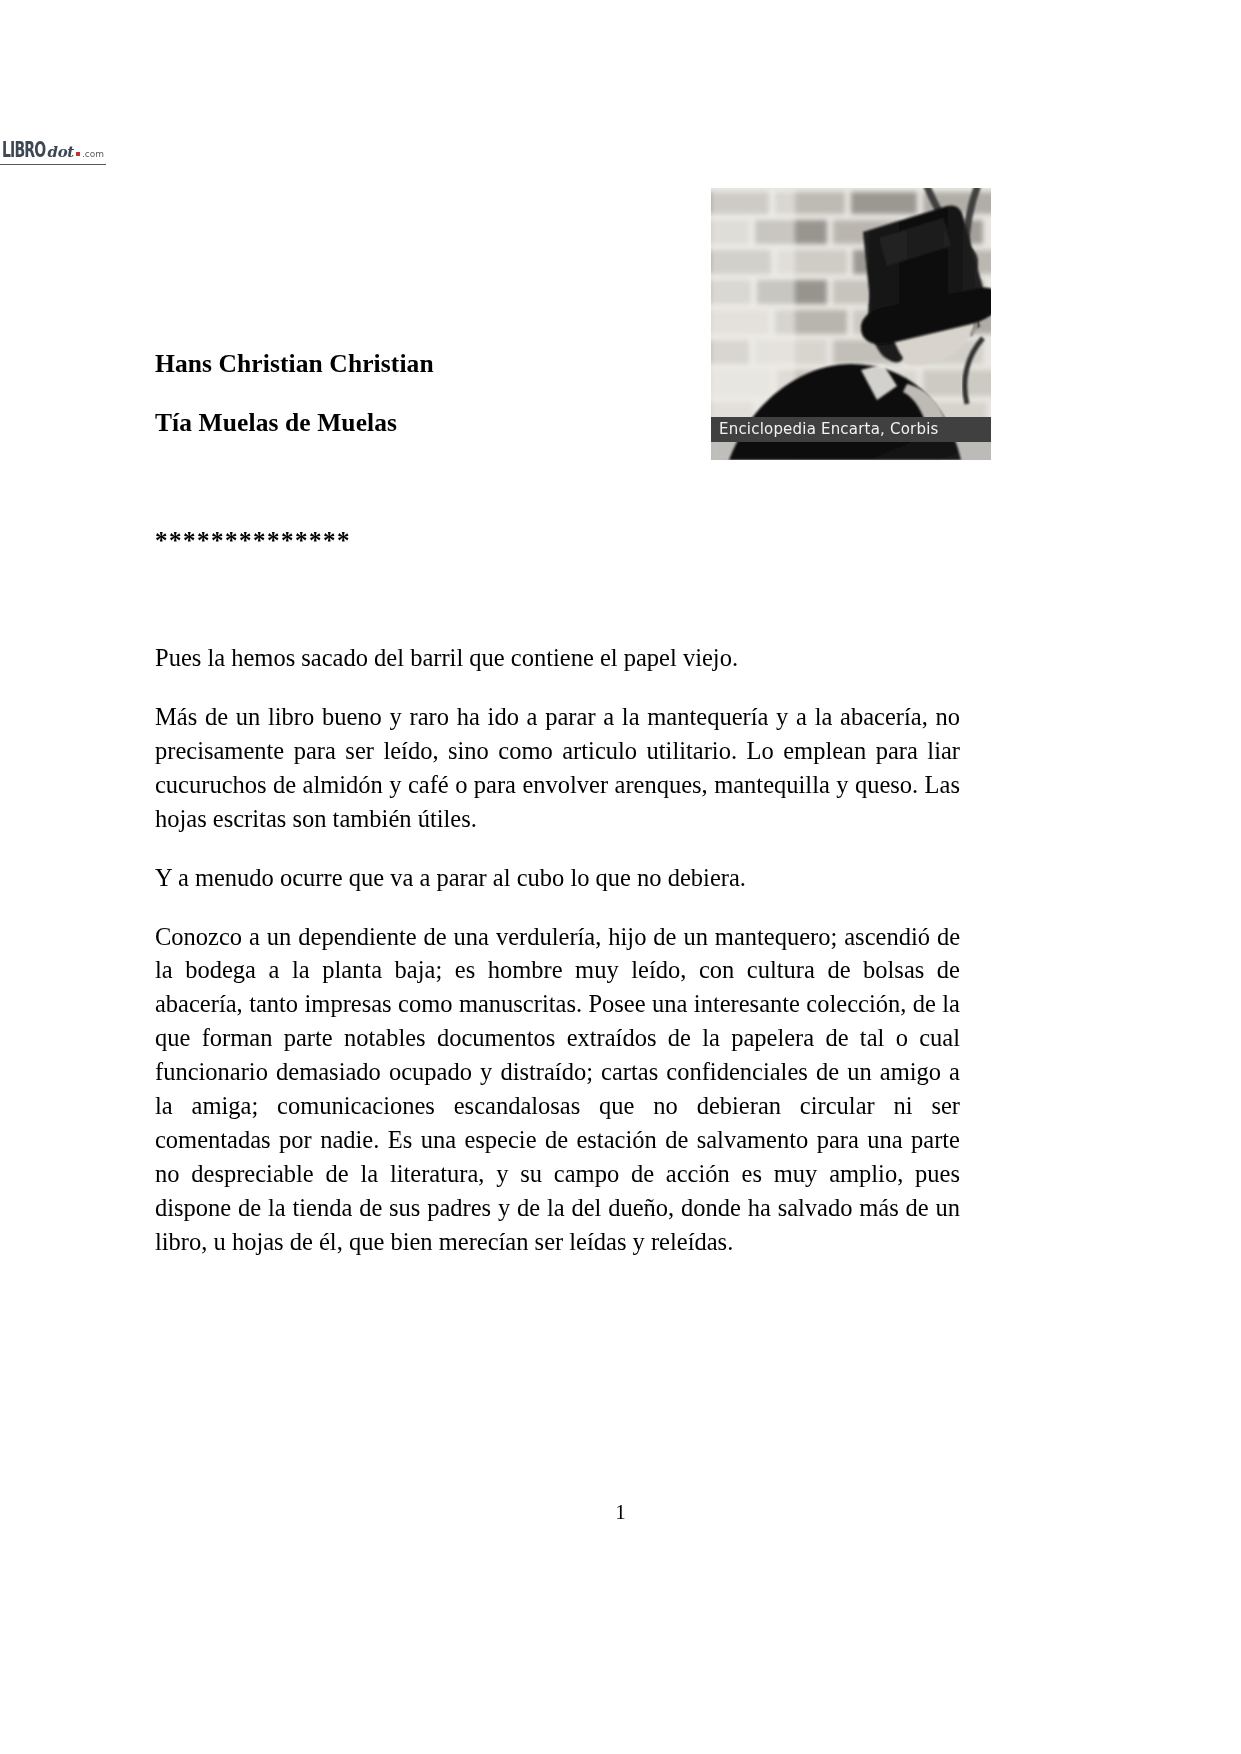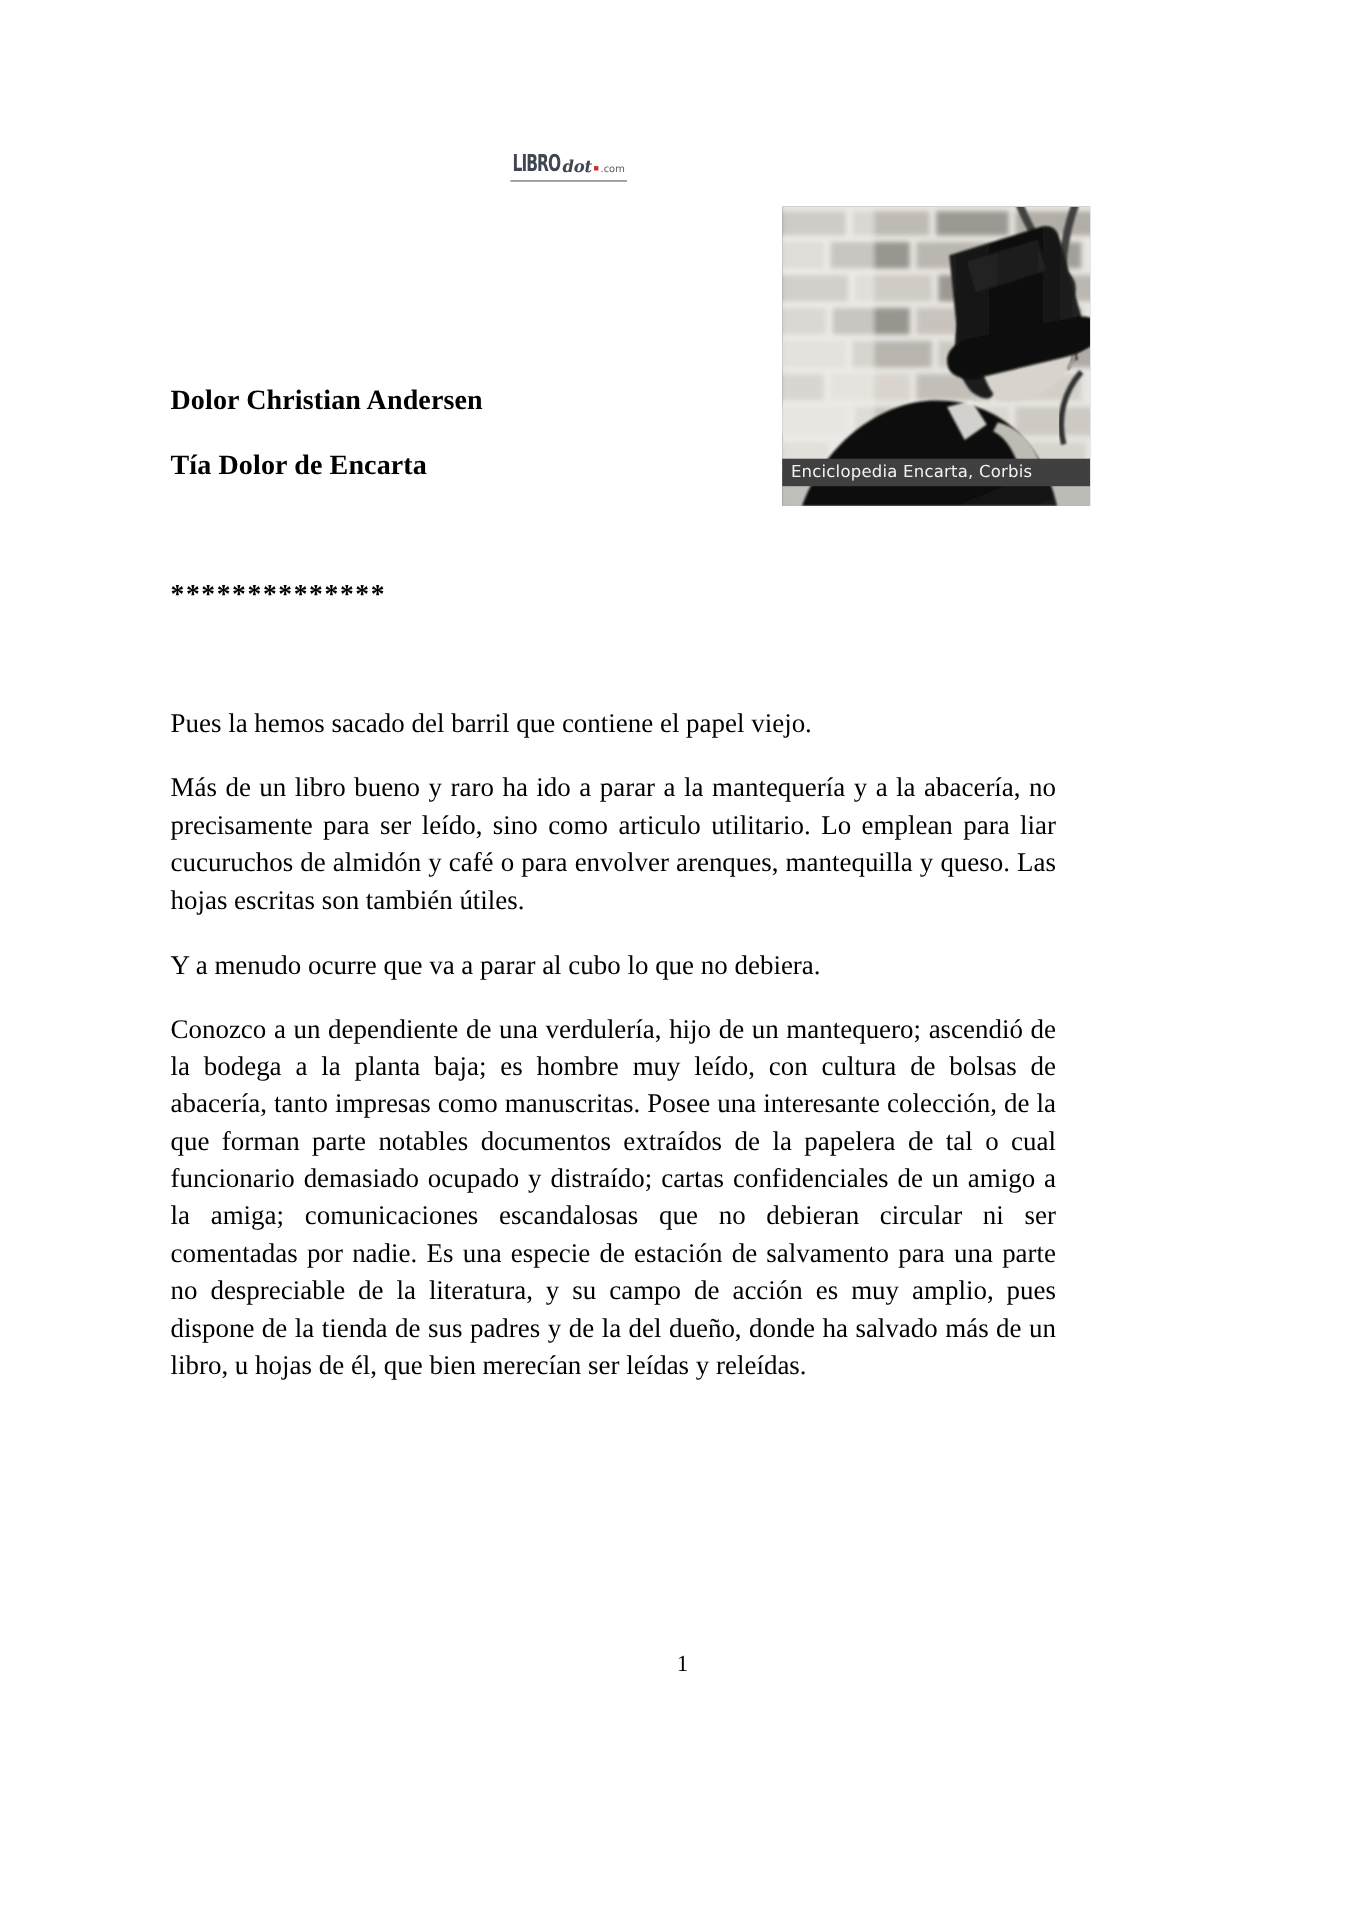--- a/index.html
+++ b/index.html
@@ -22,21 +22,21 @@
     height: 1754px;
     box-sizing: border-box;
   }
 
   
   .logo-wrap {
     position: absolute;
     top: 141px;
     left: 0;
     width: 1034px;
-    text-align: center;
+    text-align: left;
   }
   .logo {
     display: inline-block;
     position: relative;
     padding: 0 2px 4px 2px;
     border-bottom: 1.5px solid #555a63;
     line-height: 1;
     white-space: nowrap;
   }
   .logo-libro {
@@ -282,22 +282,22 @@
         <path d="M168 50 L232 30 L240 58 L176 78 Z" fill="#2e2e2e" opacity="0.55"></path>
       </g>
 
       <rect x="0" y="238" width="280" height="34" fill="#111111" opacity="0.2"></rect>
     </svg>
     <div class="photo-caption">Enciclopedia Encarta, Corbis</div>
   </div>
 
   <div class="col">
 
-    <div class="heading h-author">Dolor Christian Andersen</div>
-    <div class="heading h-title">Tía Dolor de Encarta</div>
+    <div class="heading h-author">Hans Christian Christian</div>
+    <div class="heading h-title">Tía Muelas de Muelas</div>
 
     <div class="stars">**************</div>
 
     <div class="body-block">
       <p>Pues la hemos sacado del barril que contiene el papel viejo.</p>
       <p>Más de un libro bueno y raro ha ido a parar a la mantequería y a la abacería, no precisamente para ser leído, sino como articulo utilitario. Lo emplean para liar cucuruchos de almidón y café o para envolver arenques, mantequilla y queso. Las hojas escritas son también útiles.</p>
       <p>Y a menudo ocurre que va a parar al cubo lo que no debiera.</p>
       <p>Conozco a un dependiente de una verdulería, hijo de un mantequero; ascendió de la bodega a la planta baja; es hombre muy leído, con cultura de bolsas de abacería, tanto impresas como manuscritas. Posee una interesante colección, de la que forman parte notables documentos extraídos de la papelera de tal o cual funcionario demasiado ocupado y distraído; cartas confidenciales de un amigo a la amiga; comunicaciones escandalosas que no debieran circular ni ser comentadas por nadie. Es una especie de estación de salvamento para una parte no despreciable de la literatura, y su campo de acción es muy amplio, pues dispone de la tienda de sus padres y de la del dueño, donde ha salvado más de un libro, u hojas de él, que bien merecían ser leídas y releídas.</p>
     </div>
   </div>

